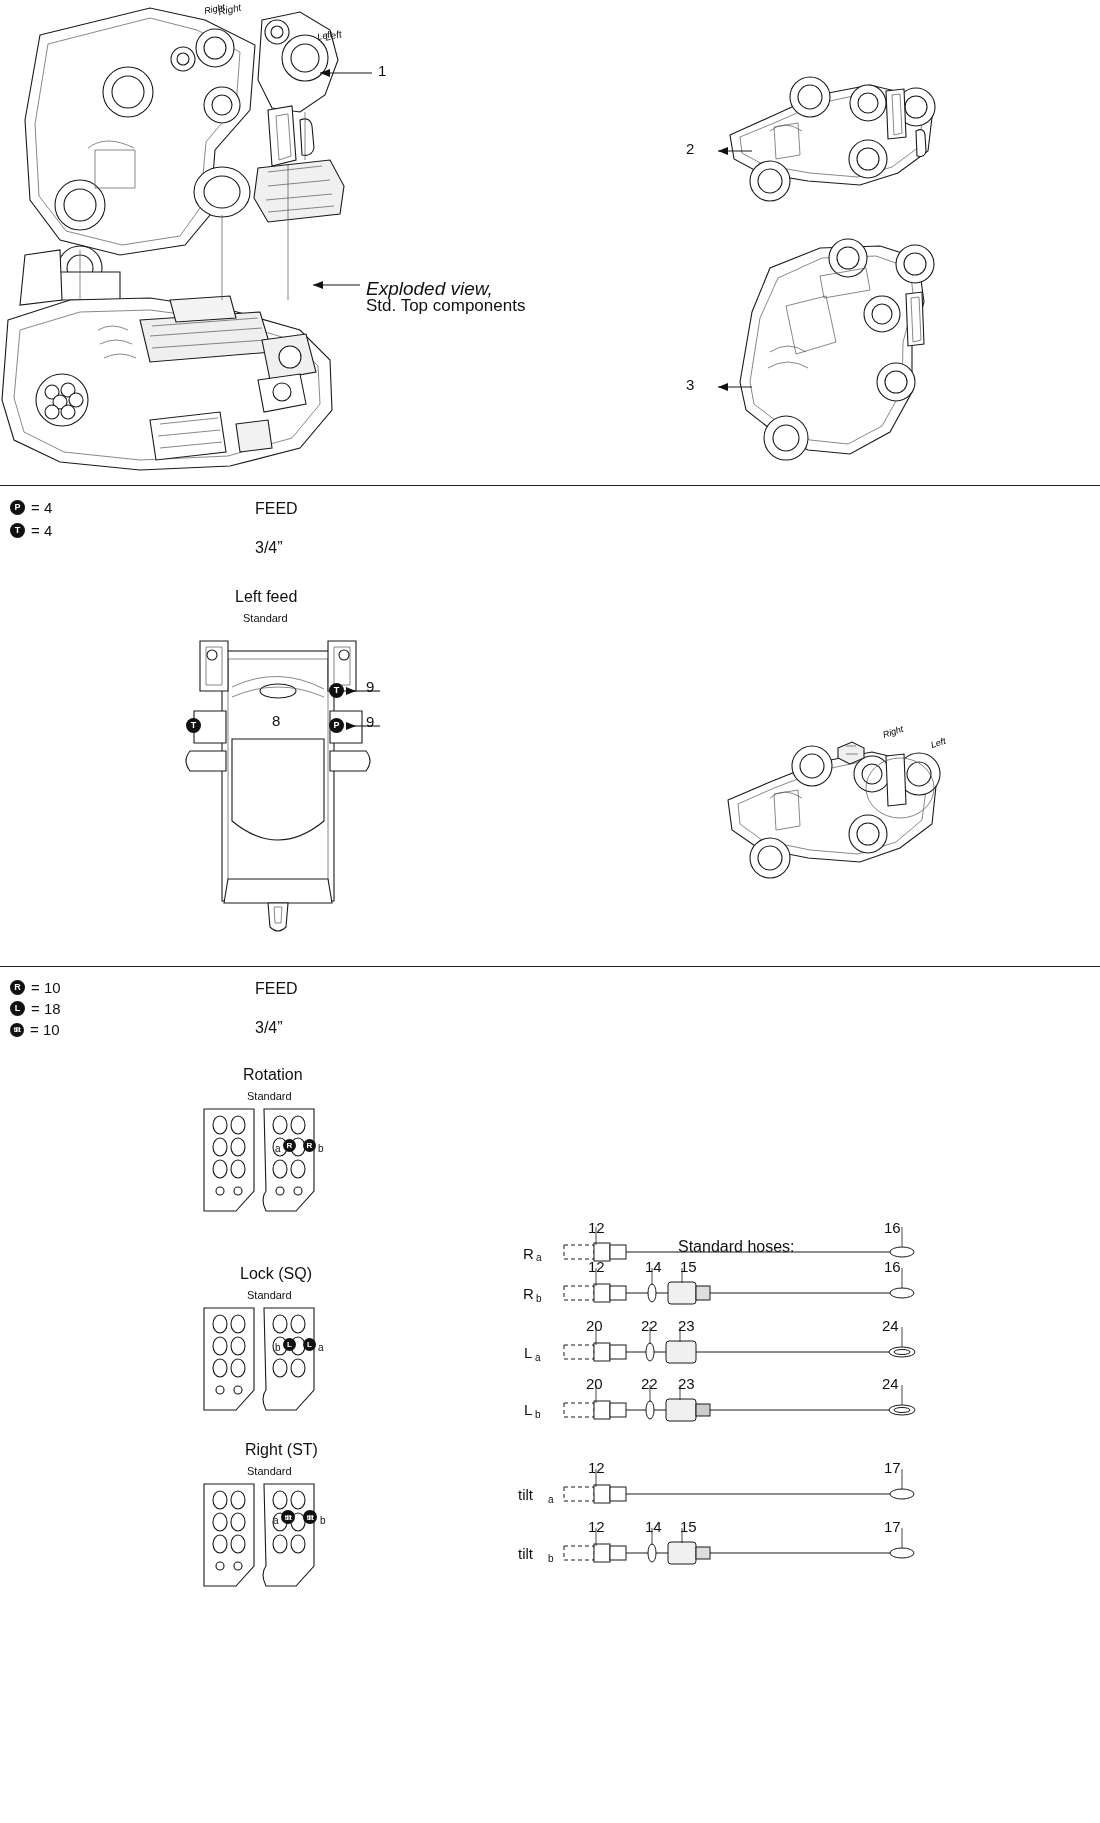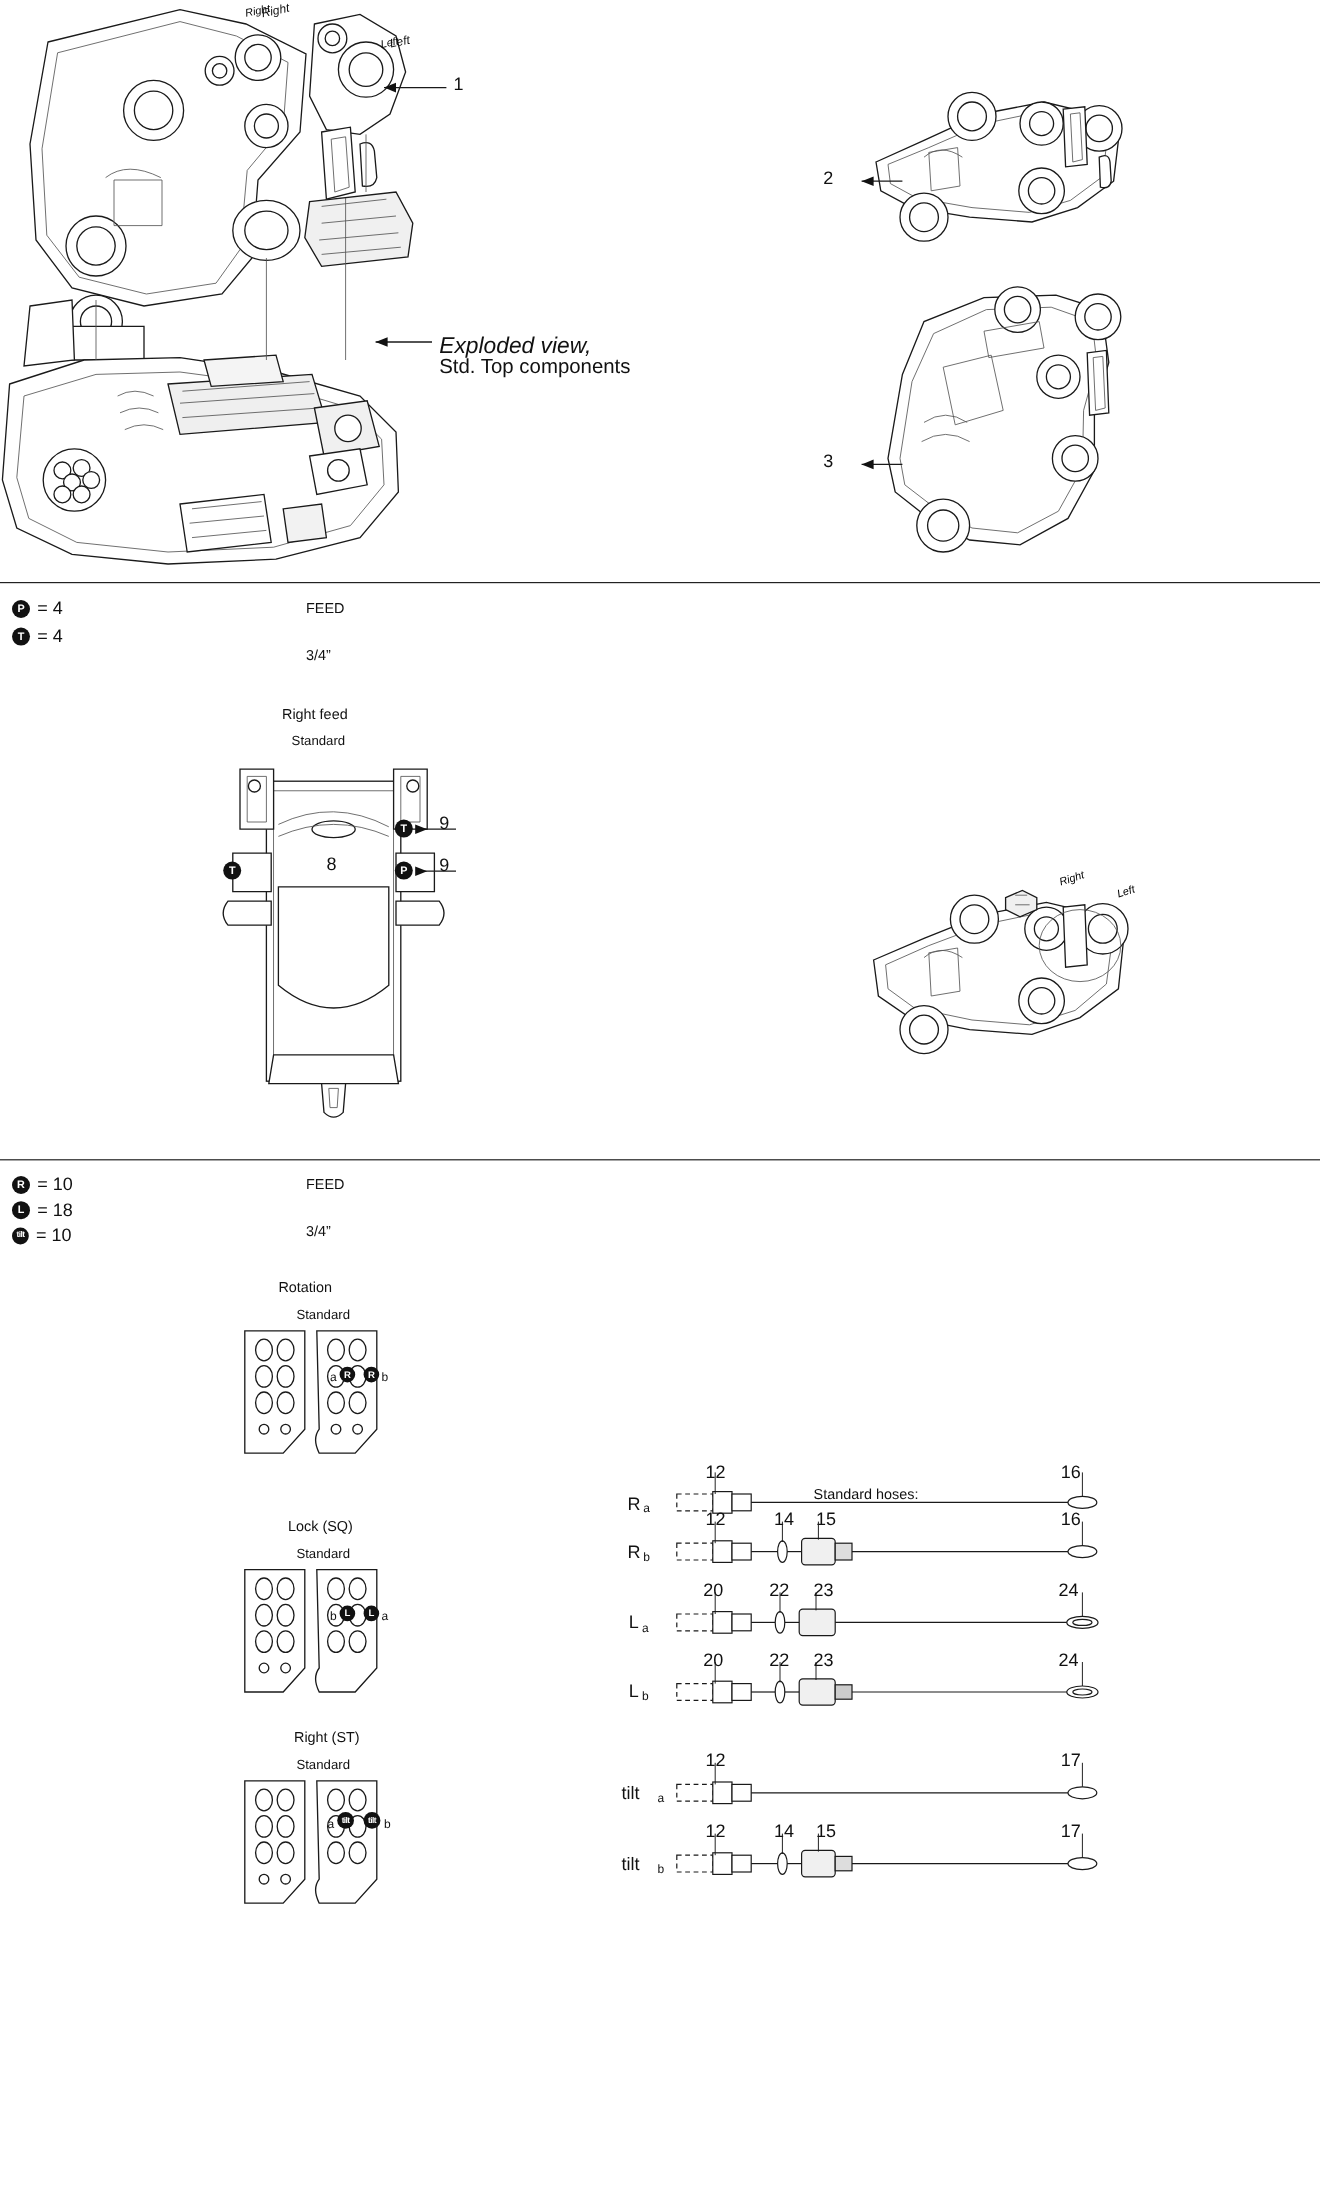--- a/index.html
+++ b/index.html
@@ -1,21 +1,21 @@
 <!DOCTYPE html>
 <html><head>
 <meta charset="utf-8">
 <style>
   html,body{margin:0;padding:0;background:#ffffff;}
   body{width:1100px;height:1823px;position:relative;font-family:"Liberation Sans",sans-serif;color:#111;overflow:hidden;}
   .sect{position:absolute;left:0;width:1100px;}
   .hr{position:absolute;left:0;width:1100px;height:1px;background:#222;}
   .lbl{position:absolute;white-space:nowrap;}
   .num{font-size:15px;}
-  .ttl{font-size:12px;}
+  .ttl{font-size:16px;}
   .sub{font-size:11px;}
   .tiny{font-size:10px;}
   .ital{font-style:italic;font-size:19px;}
   .port{display:inline-flex;align-items:center;justify-content:center;width:15px;height:15px;border-radius:50%;background:#111;color:#fff;font-size:9px;font-weight:bold;line-height:1;}
   .port.sm{width:13px;height:13px;font-size:8px;}
   .port.xs{width:14px;height:14px;font-size:7px;letter-spacing:-0.5px;}
   svg{display:block;overflow:visible;}
   .ln{stroke:#1a1a1a;fill:none;}
   .thin{stroke:#555;fill:none;stroke-width:.7;}
   .tlbl{position:absolute;font-size:9px;font-style:italic;}
@@ -178,21 +178,21 @@
     <span class="num">= 4</span>
   </div>
   <div style="position:absolute;left:10px;top:36px;display:flex;align-items:center;gap:6px;">
     <span class="port">T</span>
     <span class="num">= 4</span>
   </div>
 
   <span class="lbl ttl" style="left:255px;top:14px;">FEED</span>
   <span class="lbl ttl" style="left:255px;top:53px;">3/4”</span>
 
-  <span class="lbl ttl" style="left:235px;top:102px;">Right feed</span>
+  <span class="lbl ttl" style="left:235px;top:102px;">Left feed</span>
   <span class="lbl sub" style="left:243px;top:126px;">Standard</span>
 
   <svg width="260" height="330" style="position:absolute;left:180px;top:145px;">
     <g class="ln" stroke-width="1.1">
       <rect x="42" y="20" width="112" height="250" fill="#fff"></rect>
       <rect x="48" y="28" width="100" height="236" fill="#fff" class="thin"></rect>
 
       <path d="M20 10 L48 10 L48 60 L20 60 Z" fill="#fff"></path>
       <path d="M148 10 L176 10 L176 60 L148 60 Z" fill="#fff"></path>
       <path class="thin" d="M26 16 L42 16 L42 54 L26 54 Z"></path>
@@ -276,21 +276,21 @@
     <span class="num">= 18</span>
   </div>
   <div style="position:absolute;left:10px;top:54px;display:flex;align-items:center;gap:6px;">
     <span class="port xs">tilt</span>
     <span class="num">= 10</span>
   </div>
 
   <span class="lbl ttl" style="left:255px;top:13px;">FEED</span>
   <span class="lbl ttl" style="left:255px;top:52px;">3/4”</span>
 
-  <span class="lbl ttl" style="left:232px;top:99px;">Rotation</span>
+  <span class="lbl ttl" style="left:243px;top:99px;">Rotation</span>
   <span class="lbl sub" style="left:247px;top:123px;">Standard</span>
   <svg width="180" height="110" style="position:absolute;left:196px;top:138px;">
     <g class="ln" stroke-width="1.1">
       <path d="M8 4 L58 4 L58 86 L40 106 L8 106 Z" fill="#fff"></path>
       <path d="M68 4 L118 4 L118 86 L100 106 L70 106 q-6 -12 0 -20 Z" fill="#fff"></path>
       <g fill="#fff">
         <ellipse cx="24" cy="20" rx="7" ry="9"></ellipse>
           <ellipse cx="42" cy="20" rx="7" ry="9"></ellipse>
         <ellipse cx="24" cy="42" rx="7" ry="9"></ellipse>
           <ellipse cx="42" cy="42" rx="7" ry="9"></ellipse>

